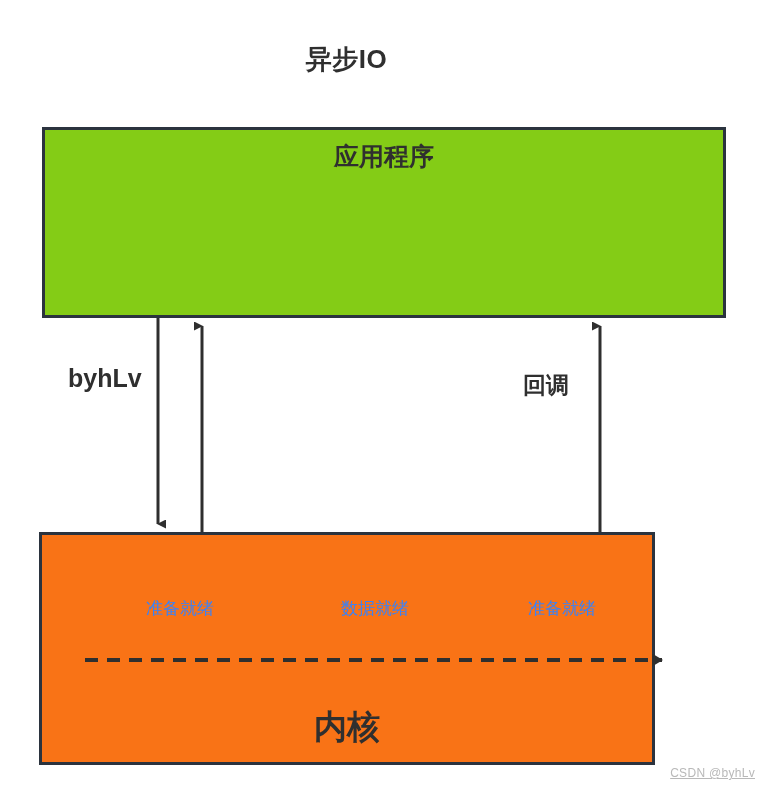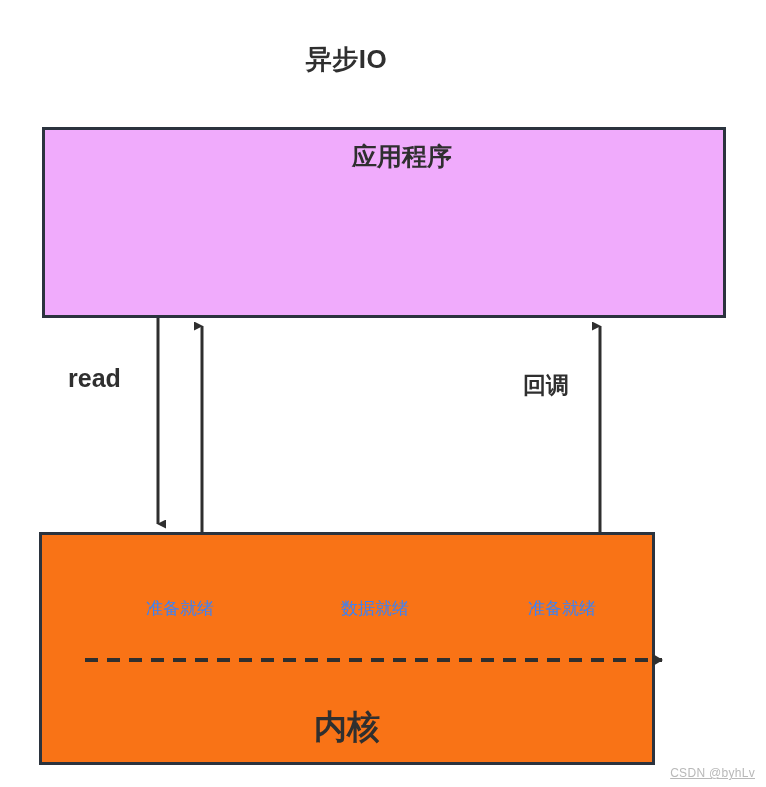--- a/index.html
+++ b/index.html
@@ -35,22 +35,21 @@
   .layer-box {
     position: absolute;
     box-sizing: border-box;
     border: 3px solid #2b333e;
   }
   .layer-box.app {
     left: 42px;
     top: 127px;
     width: 684px;
     height: 191px;
-    background: #f0abfc;
-    padding-left: 18px;
+    background: #84cc16;
   }
   .layer-box.kernel {
     left: 39px;
     top: 532px;
     width: 616px;
     height: 233px;
     background: #f97316;
   }
   .box-label {
     position: absolute;
@@ -156,18 +155,18 @@
 
     <line x1="158" y1="318" x2="158" y2="524" stroke="#2f2f2f" stroke-width="3" marker-end="url(#head-down)"></line>
 
     <line x1="202" y1="532" x2="202" y2="326" stroke="#2f2f2f" stroke-width="3" marker-end="url(#head-up)"></line>
 
     <line x1="600" y1="532" x2="600" y2="326" stroke="#2f2f2f" stroke-width="3" marker-end="url(#head-up)"></line>
 
     <line x1="85" y1="660" x2="662" y2="660" stroke="#2f2f2f" stroke-width="4" stroke-dasharray="13 9" marker-end="url(#head-right)"></line>
   </svg>
 
-  <div class="arrow-label read">read</div>
+  <div class="arrow-label read">byhLv</div>
   <div class="arrow-label callback">回调</div>
 
   <div class="watermark">CSDN @byhLv</div>
 
 </div>
 
 </body></html>

